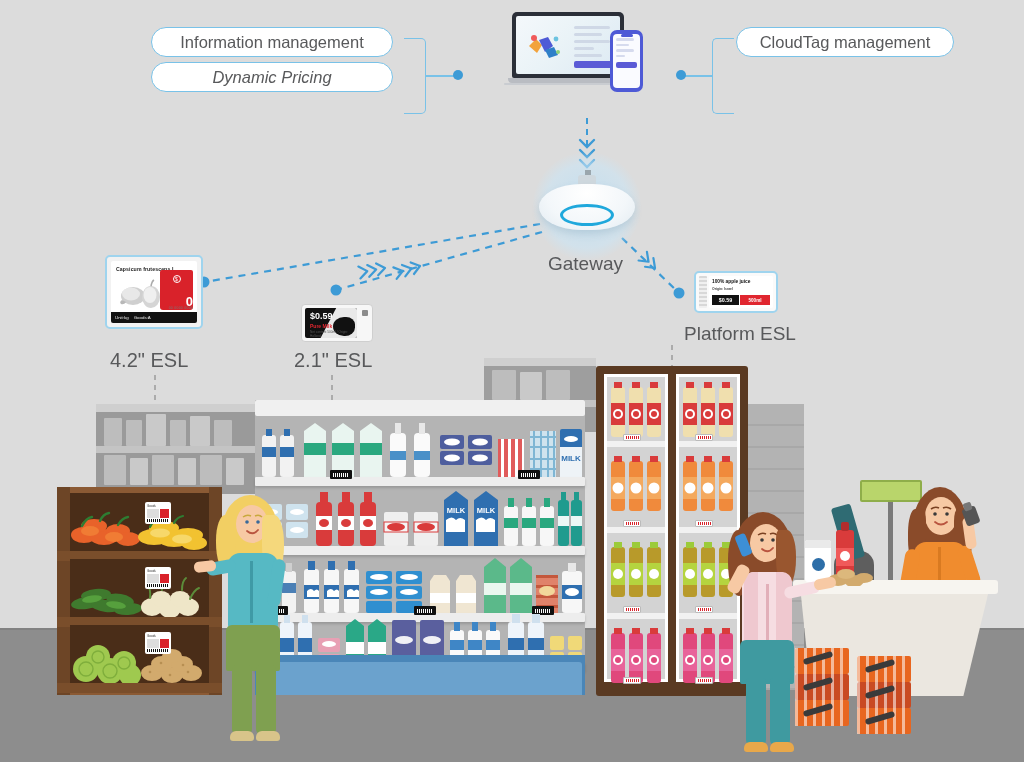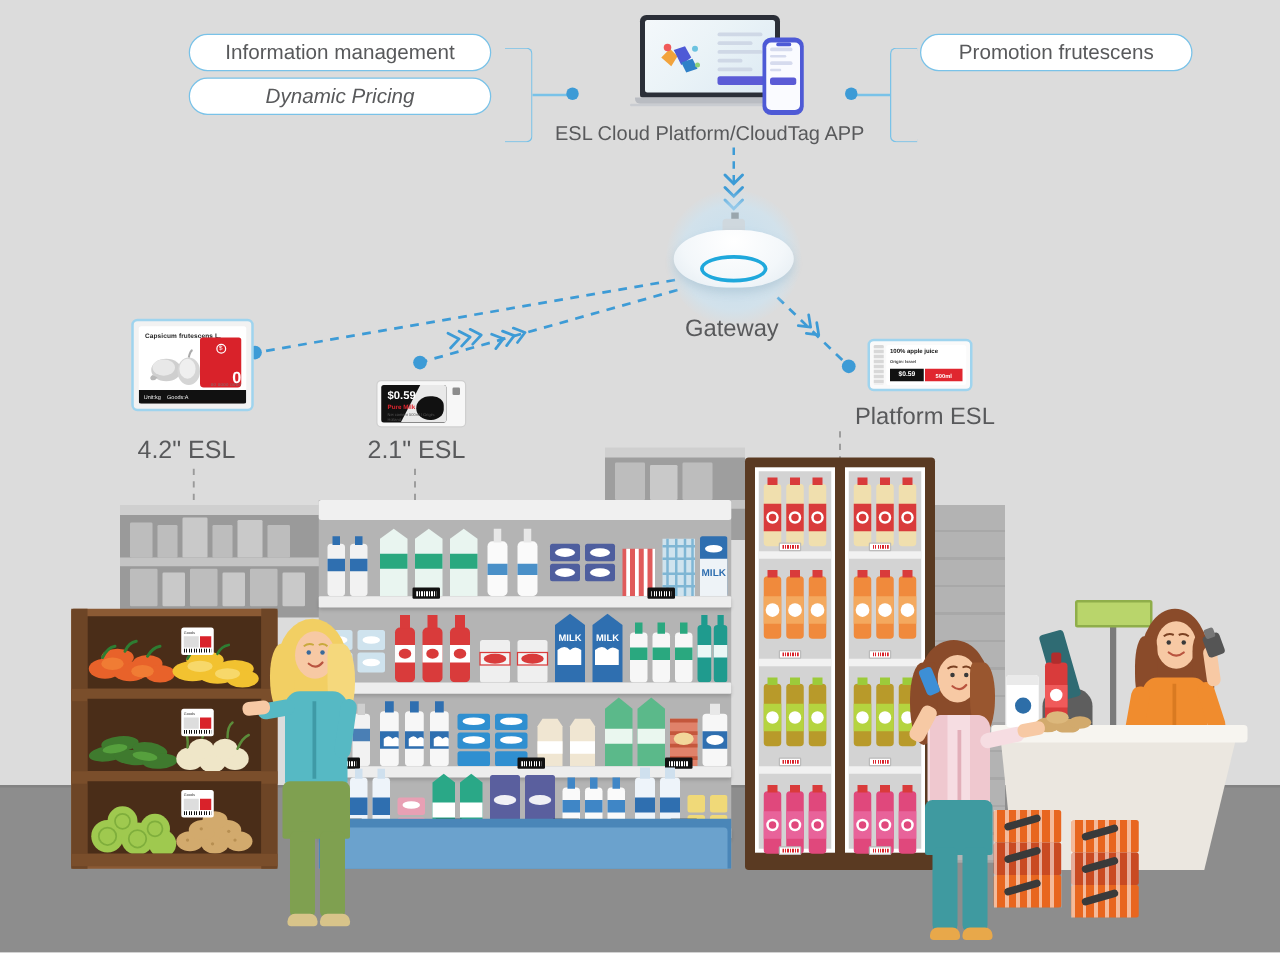--- a/index.html
+++ b/index.html
@@ -283,21 +283,21 @@
     <span>Information management</span>
   </div>
   <div class="pill pill-l2">
     <span>Dynamic Pricing</span>
   </div>
   <div class="brk brk-left"></div>
   <div class="brk-left-stem"></div>
   <div class="dot dot-l"></div>
 
   <div class="pill pill-r1">
-    <span>Promotion frutescens</span>
+    <span>CloudTag management</span>
   </div>
   <div class="brk brk-right"></div>
   <div class="brk-right-stem"></div>
   <div class="dot dot-r"></div>
 
   <div class="device-group">
     <div class="laptop-screen">
       <div class="laptop-inner">
         <svg class="dash-map" viewBox="0 0 40 30">
           <path d="M4 14 l7 -7 l6 6 l-5 8 z" fill="#f2a33c"></path>
@@ -323,21 +323,20 @@
       <div class="phone-notch"></div>
       <div class="phone-inner">
         <div class="phone-row" style="width:85%"></div>
         <div class="phone-row" style="width:60%"></div>
         <div class="phone-row" style="width:85%"></div>
         <div class="phone-row" style="width:45%"></div>
         <div class="phone-btn"></div>
       </div>
     </div>
   </div>
-  <div class="caption cap-cloud">ESL Cloud Platform/CloudTag APP</div>
 
   <div class="gw-halo"></div>
   <div class="gw-stalk2"></div>
   <div class="gw-stalk"></div>
   <div class="gw-body"></div>
   <div class="gw-ring"></div>
   <div class="caption cap-gateway">Gateway</div>
 
   <div class="esl42">
     <div class="esl42-screen">

